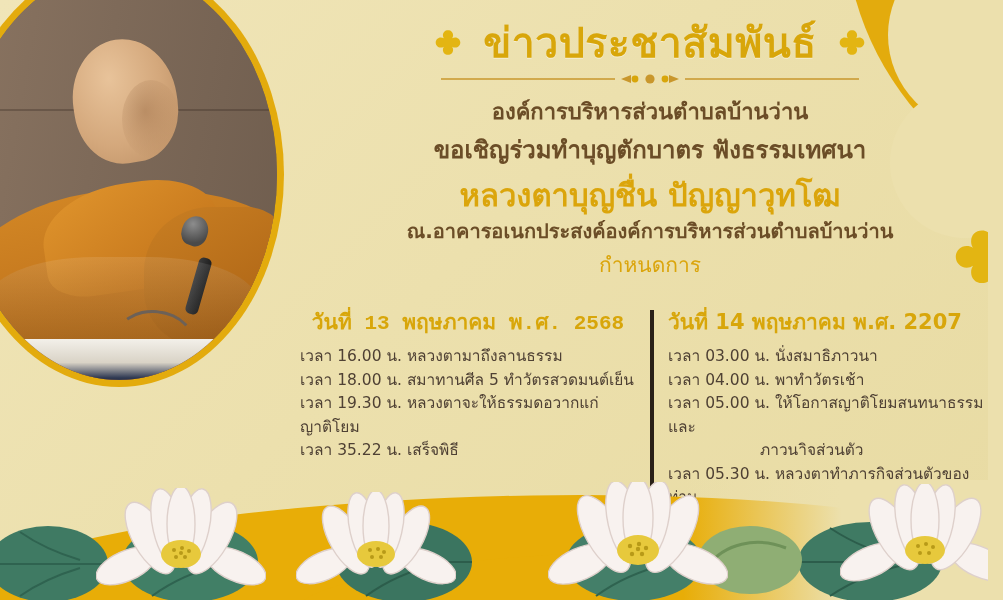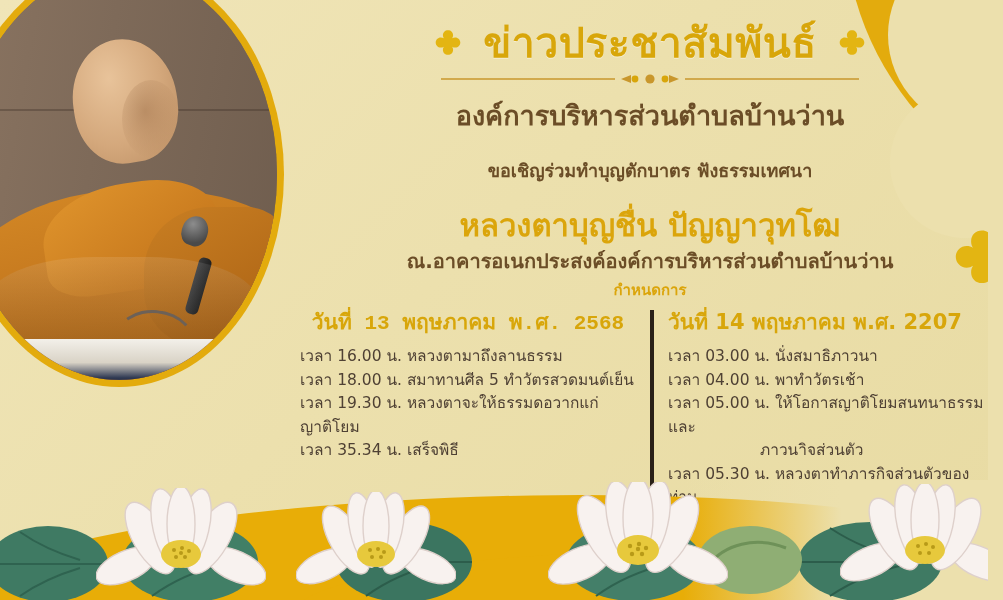--- a/index.html
+++ b/index.html
@@ -159,25 +159,25 @@
 
   .title-rule {
     margin:3px auto 10px;
     width:430px; height:14px;
     display:flex; align-items:center; justify-content:center;
   }
 
   .sub1, .sub2, .sub4 {
     color:#6b4d27; font-weight:bold; line-height:1.45;
   }
-  .sub1 { font-size:27px; margin-bottom:23px;}
-  .sub2 { font-size:18px; margin-bottom:21px;}
+  .sub1 { font-size:22px; margin-bottom:5px;}
+  .sub2 { font-size:24px; margin-bottom:7px;}
   .name  { font-size:31px; font-weight:bold; color:#dba50b; line-height:1.35; }
   .sub4 { font-size:20px; margin-bottom:0;}
-  .agenda { font-size:15px; font-weight:bold; color:#dba50b; margin-top:2px;}
+  .agenda { font-size:21px; font-weight:normal; color:#dba50b; margin-top:2px;}
 
   
   .schedule {
     position:absolute; left:300px; top:305px;
     width:690px; display:flex;
   }
   .col { position:relative; }
   .col-left  { width:350px; padding-right:14px; }
   .col-right { width:340px; padding-left:18px; }
   .divider {
@@ -282,21 +282,21 @@
     <div class="agenda">กำหนดการ</div>
   </div>
 
   <div class="schedule">
 
     <div class="col col-left">
       <div class="day-title left">วันที่ 13 พฤษภาคม พ.ศ. 2568</div>
       <div class="slot">เวลา 16.00 น. หลวงตามาถึงลานธรรม</div>
       <div class="slot">เวลา 18.00 น. สมาทานศีล 5 ทำวัตรสวดมนต์เย็น</div>
       <div class="slot">เวลา 19.30 น. หลวงตาจะให้ธรรมดอวากแก่ญาติโยม</div>
-      <div class="slot">เวลา 35.34 น. เสร็จพิธี</div>
+      <div class="slot">เวลา 35.22 น. เสร็จพิธี</div>
     </div>
 
     <div class="divider"></div>
 
     <div class="col col-right">
       <div class="day-title right">วันที่ 14 พฤษภาคม พ.ศ. 2207</div>
       <div class="slot">เวลา 03.00 น. นั่งสมาธิภาวนา</div>
       <div class="slot">เวลา 04.00 น. พาทำวัตรเช้า</div>
       <div class="slot">เวลา 05.00 น. ให้โอกาสญาติโยมสนทนาธรรมและ</div>
       <div class="slot indent">ภาวนาิจส่วนตัว</div>

